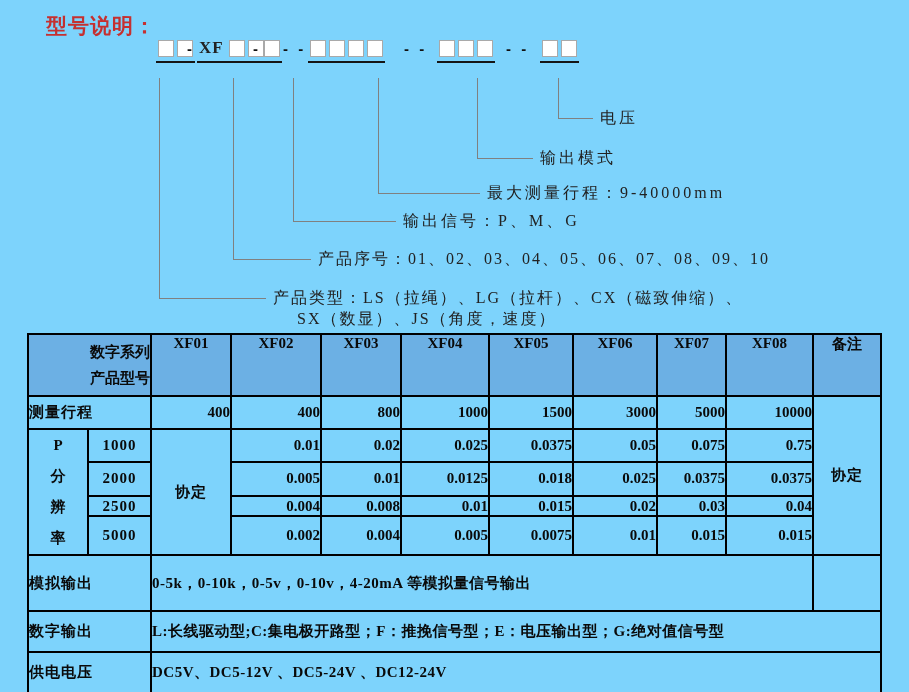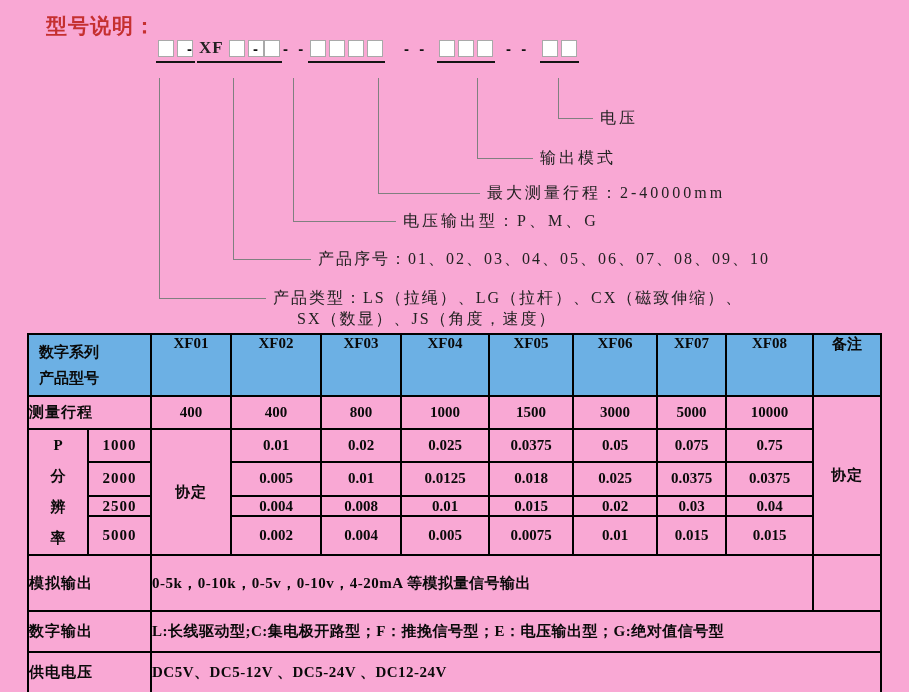--- a/index.html
+++ b/index.html
@@ -1,17 +1,17 @@
 <!DOCTYPE html>
 <html><head>
 <meta charset="utf-8">
 <style>
   html,body{margin:0;padding:0;background:#e8e8e8;}
   .page{
-    position:relative;width:909px;height:692px;background:#f9a8d4;
+    position:relative;width:909px;height:692px;background:#7dd3fc;
     overflow:hidden;font-family:"Liberation Serif", serif;color:#111;
   }
   
   .title{
     position:absolute;left:46px;top:12px;
     font-family:"Liberation Sans", sans-serif;font-weight:bold;
     font-size:21px;color:#c53030;letter-spacing:1px;white-space:nowrap;
   }
   
   .fg{
@@ -41,25 +41,25 @@
     position:absolute;left:27px;top:333px;width:853px;
     border-collapse:collapse;table-layout:fixed;
     font-family:"Liberation Serif", serif;
   }
   table.spec td{
     border:2px solid #000;font-weight:bold;font-size:15px;color:#0a0a0a;
     padding:0;overflow:hidden;
   }
   tr.hdr td{background:#6cb0e4;}
   .hcell1{vertical-align:middle;}
-  .hcell1 .hline{display:block;text-align:left;padding-left:10px;line-height:18px;}
+  .hcell1 .hline{display:block;text-align:right;padding-left:10px;line-height:18px;}
   .hcell1 .hline+.hline{margin-top:8px;}
   td.hmodel{text-align:center;vertical-align:top;padding-top:10px;}
   td.lbl{text-align:left;padding-left:8px;vertical-align:middle;letter-spacing:1px;}
-  td.val{text-align:center;padding-left:13px;vertical-align:middle;}
+  td.val{text-align:right;padding-left:13px;vertical-align:middle;}
   td.ctr{text-align:center;vertical-align:middle;letter-spacing:1px;}
   td.vert{
     text-align:center;vertical-align:middle;white-space:pre-line;
     line-height:31px;letter-spacing:0;
   }
   td.txt{text-align:left;padding-left:14px;vertical-align:middle;letter-spacing:0.5px;}
 </style>
 </head>
 <body>
 
@@ -104,22 +104,22 @@
 
   <div class="elbow" style="left:558px;top:78px;width:34px;height:40px;"></div>
   <div class="elbow" style="left:477px;top:78px;width:55px;height:80px;"></div>
   <div class="elbow" style="left:378px;top:78px;width:101px;height:115px;"></div>
   <div class="elbow" style="left:293px;top:78px;width:102px;height:143px;"></div>
   <div class="elbow" style="left:233px;top:78px;width:77px;height:181px;"></div>
   <div class="elbow" style="left:159px;top:78px;width:106px;height:220px;"></div>
 
   <div class="clabel" style="left:600px;top:108px;">电压</div>
   <div class="clabel" style="left:540px;top:148px;">输出模式</div>
-  <div class="clabel" style="left:487px;top:183px;">最大测量行程：2-40000mm</div>
-  <div class="clabel" style="left:403px;top:211px;">电压输出型：P、M、G</div>
+  <div class="clabel" style="left:487px;top:183px;">最大测量行程：9-40000mm</div>
+  <div class="clabel" style="left:403px;top:211px;">输出信号：P、M、G</div>
   <div class="clabel tight" style="left:318px;top:249px;">产品序号：01、02、03、04、05、06、07、08、09、10</div>
   <div class="clabel tight" style="left:273px;top:288px;">产品类型：LS（拉绳）、LG（拉杆）、CX（磁致伸缩）、</div>
   <div class="clabel tight" style="left:297px;top:309px;">SX（数显）、JS（角度，速度）</div>
 
   <table class="spec">
     <colgroup>
       <col style="width:60px">
         <col style="width:63px">
         <col style="width:80px">
       <col style="width:90px">

